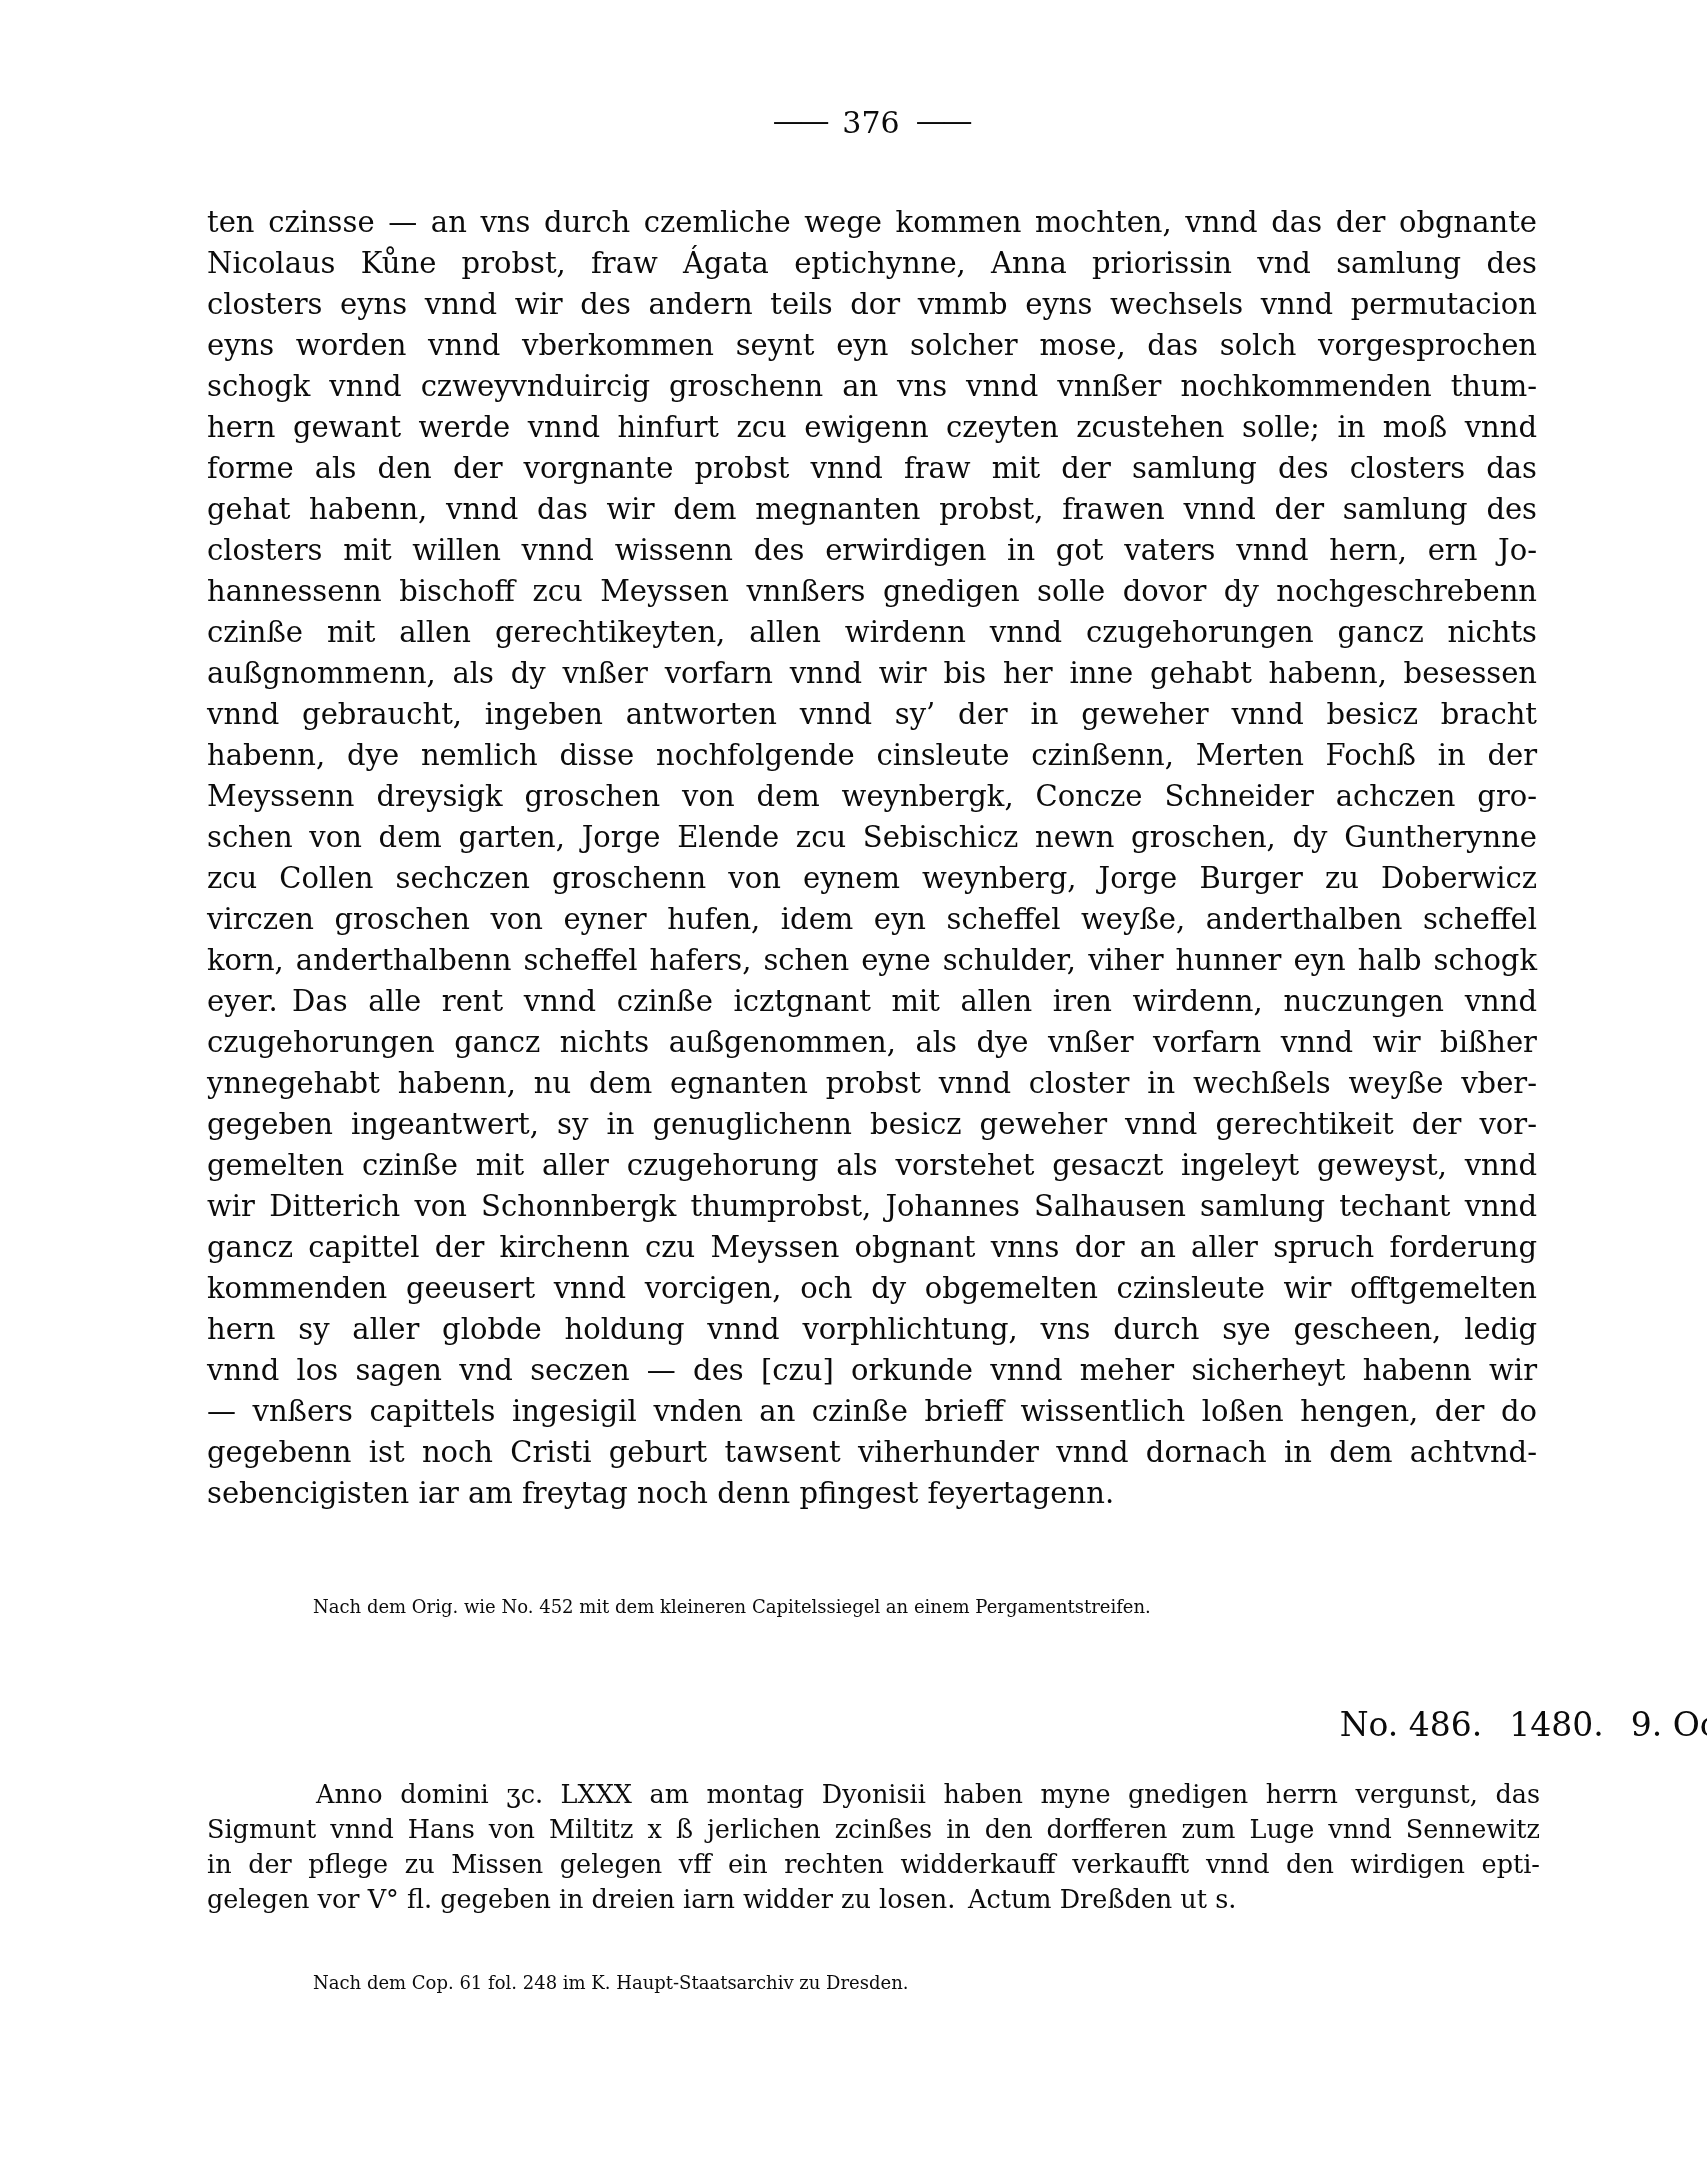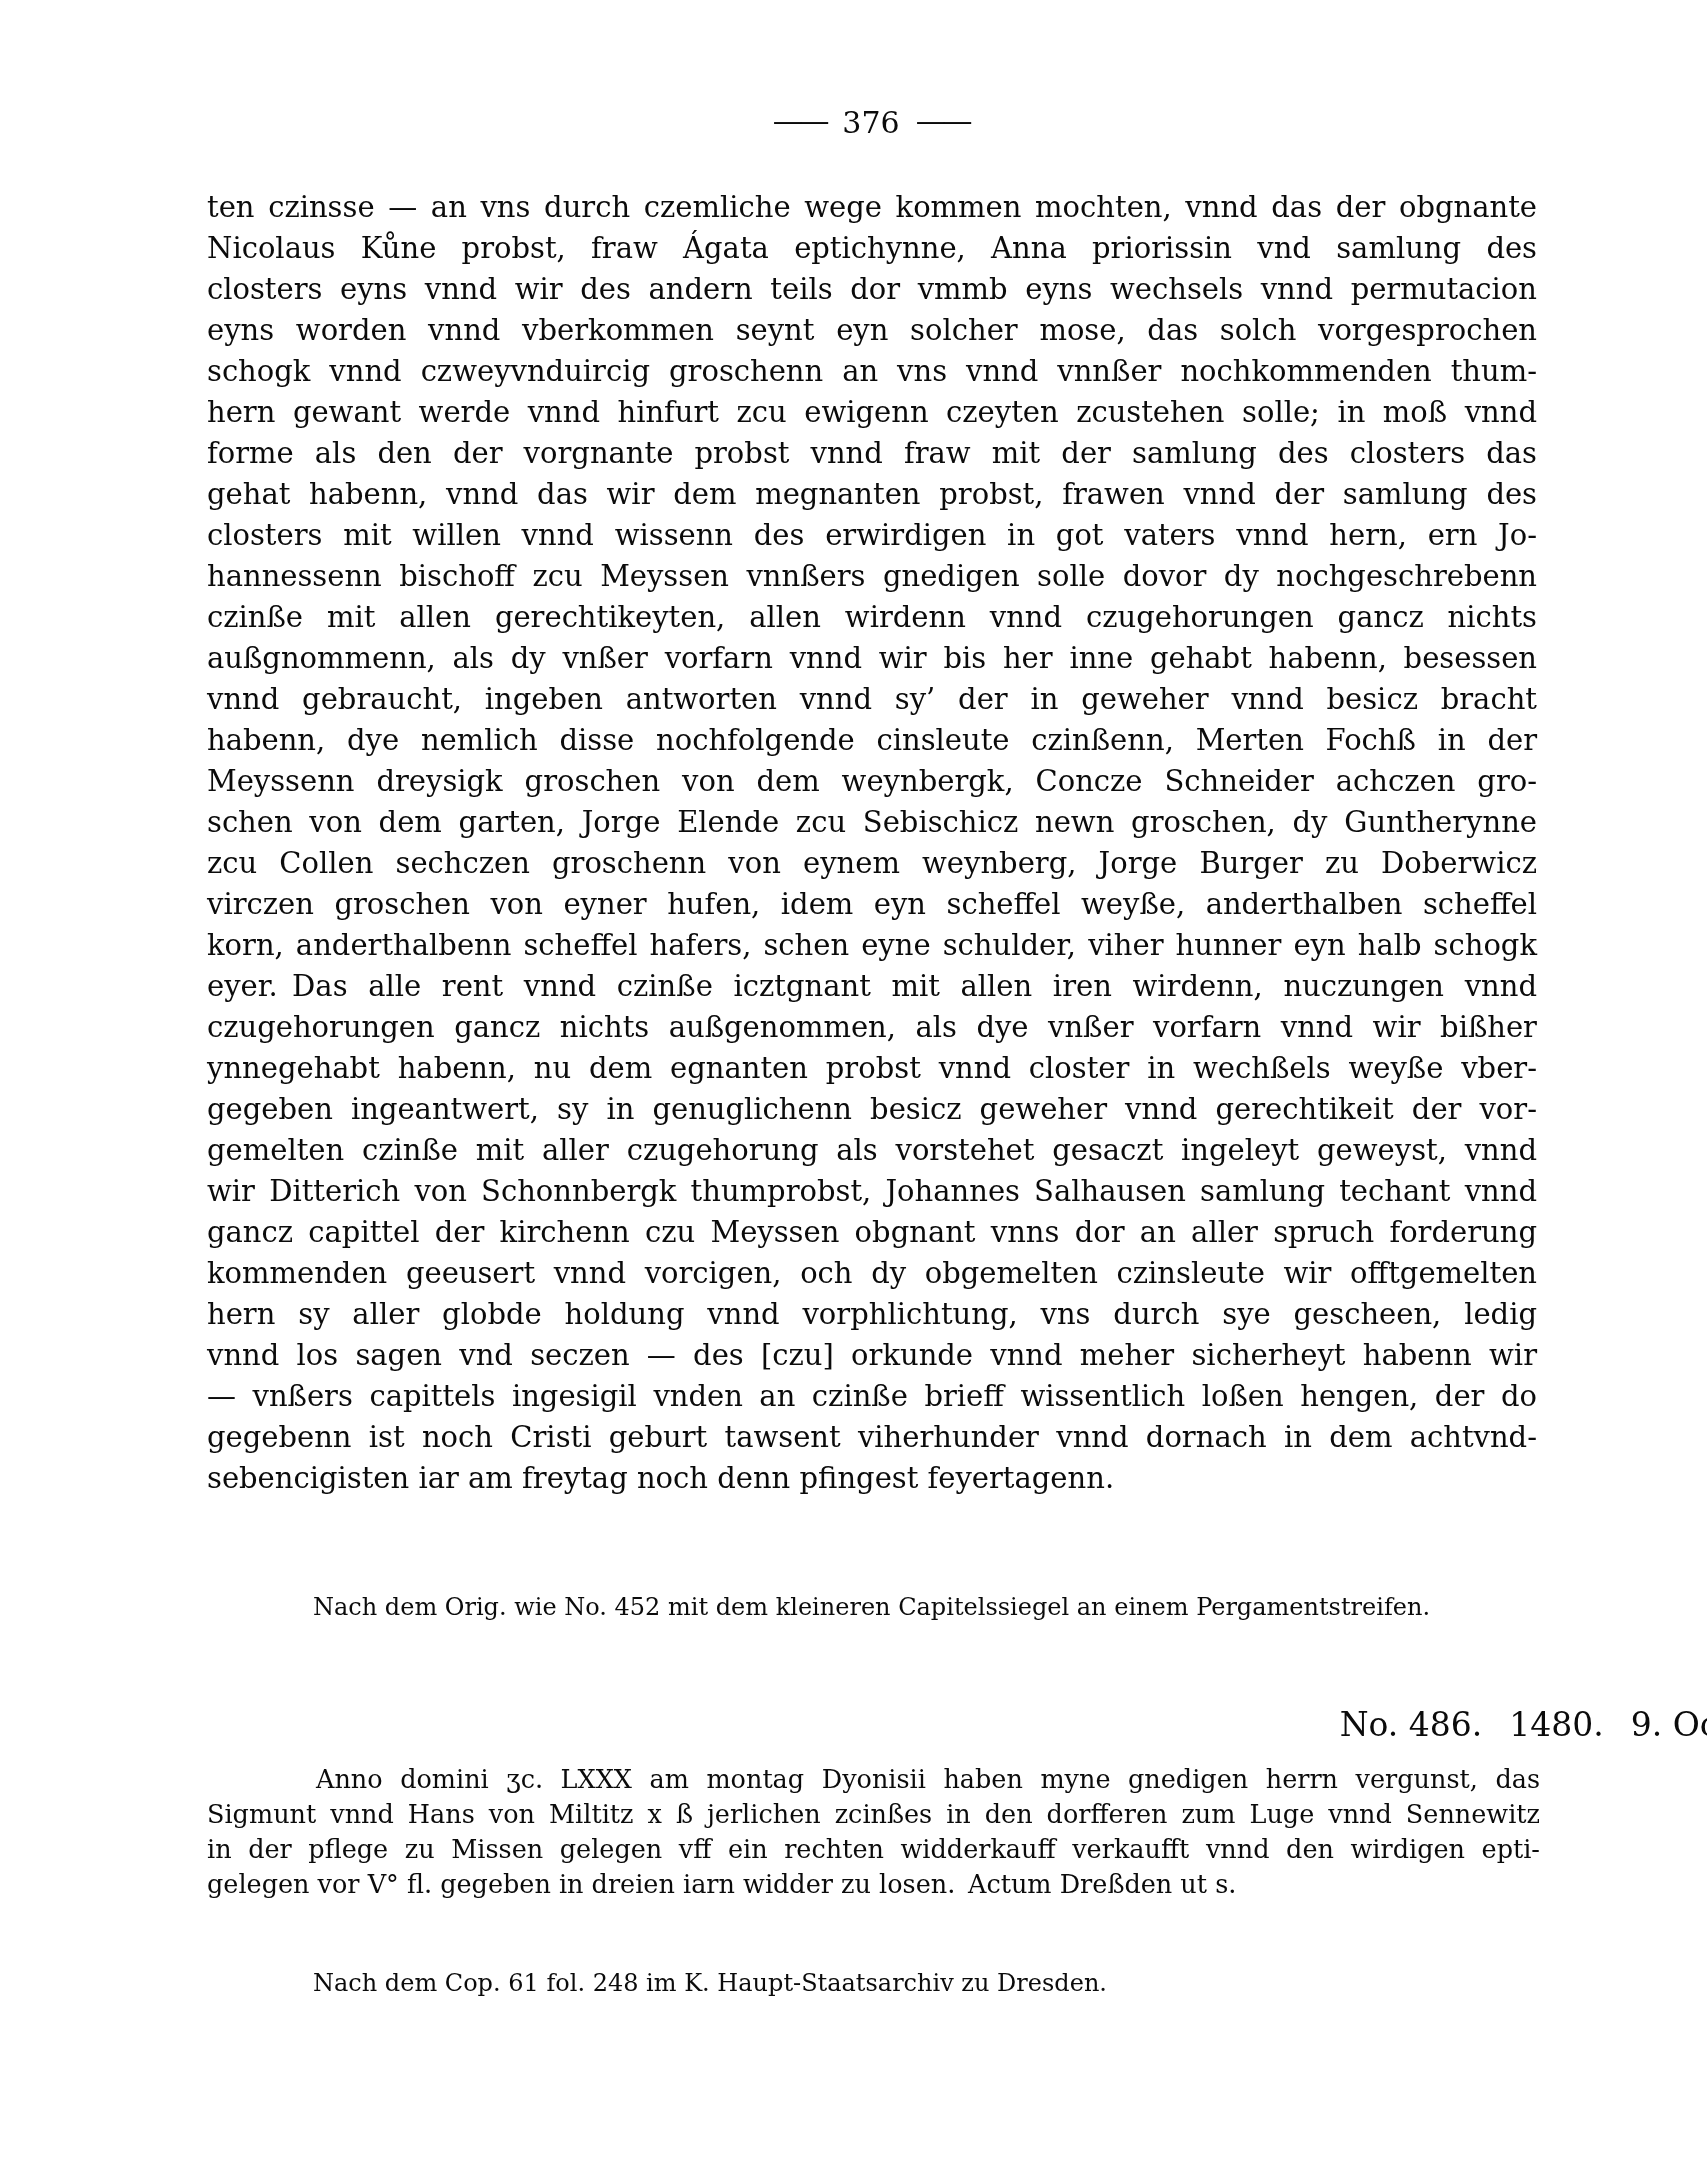--- a/index.html
+++ b/index.html
@@ -23,37 +23,37 @@
     font-size: 30px;
     line-height: 37px;
     white-space: nowrap;
   }
   .pagenum-row .dash {
     letter-spacing: -3.2px;
     margin: 0 16px;
     position: relative;
     top: -2.1px;
   }
-  .para { position: absolute; }
+  .para { position: absolute; margin-top: 15px; }
   .body-485 {
     top: 187px;
     left: 207px;
     width: 1330px;
     font-size: 29px;
     line-height: 41px;
   }
   .text-line {
     text-align: justify;
     text-align-last: justify;
   }
   .para .text-line:last-child { text-align-last: left; }
   .note {
     position: absolute;
     left: 313px;
-    font-size: 24px;
+    font-size: 18px;
     line-height: 28px;
     white-space: nowrap;
   }
   .note-485 { top: 1593px; }
   .heading-486 {
     position: absolute;
     top: 1706px;
     left: 0;
     width: 100%;
     text-align: right;

